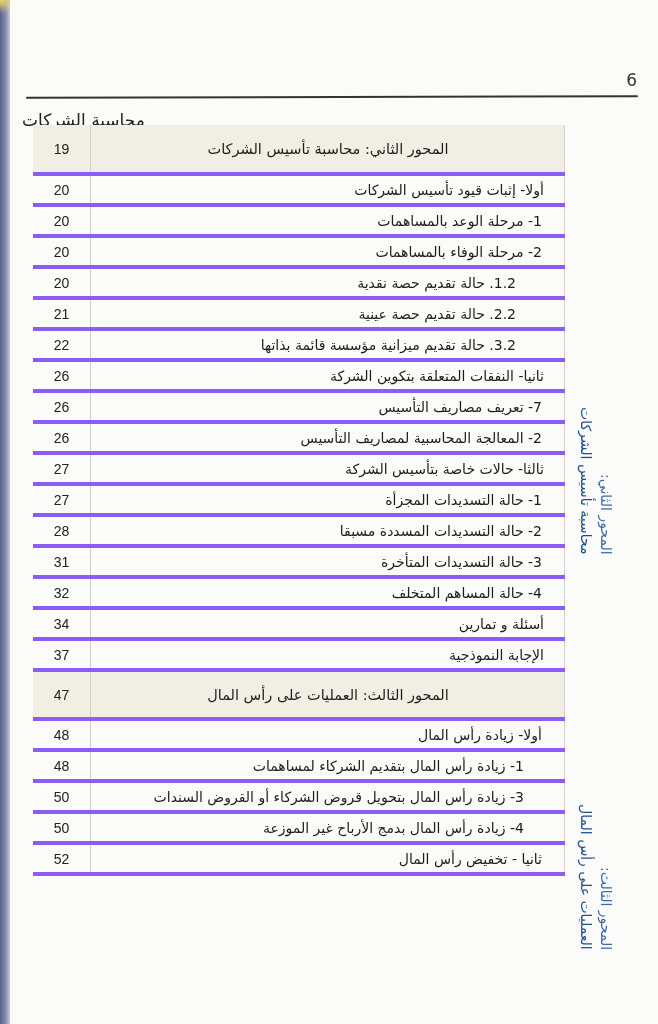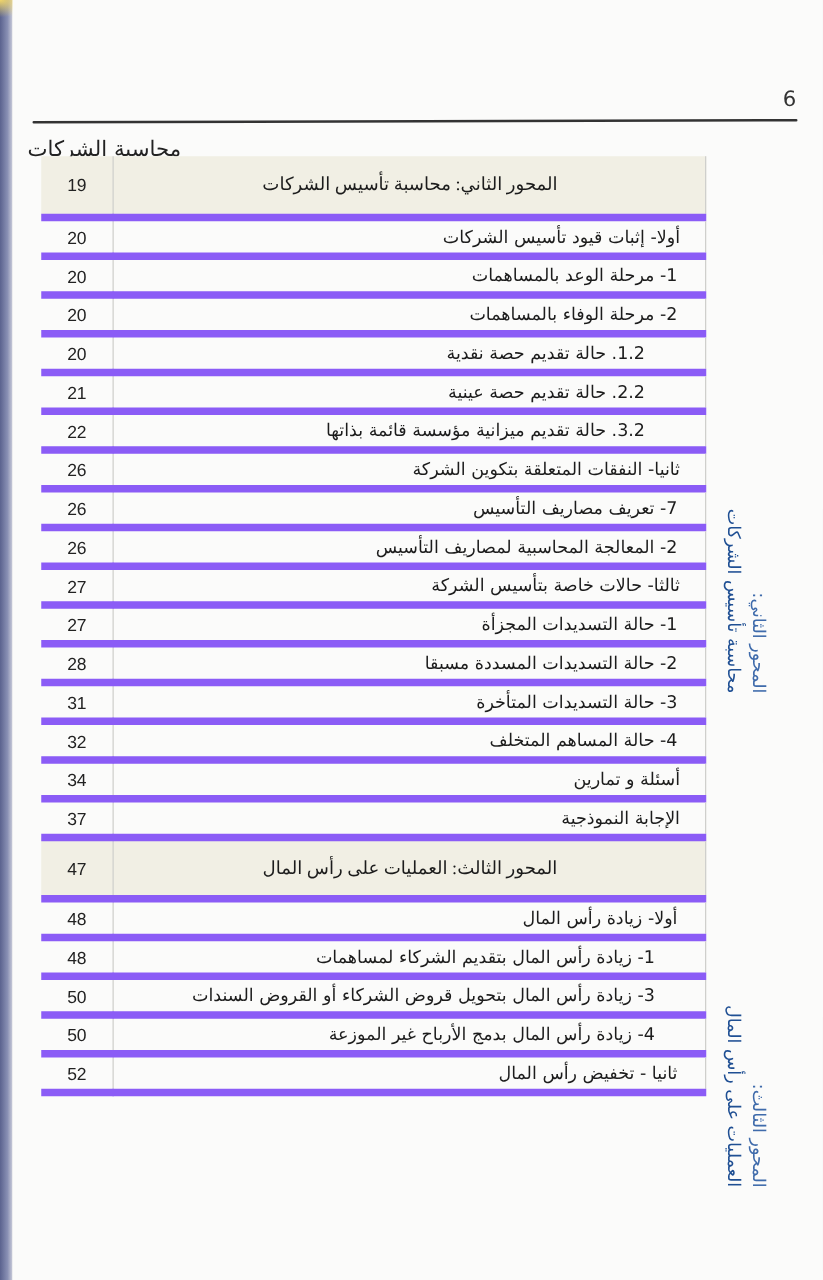--- a/index.html
+++ b/index.html
@@ -32,23 +32,23 @@
     position: absolute; right: 0; top: 2px; font-size: 17px; color: #333;
   }
   .rule {
     position: absolute; left: 26px; top: 96px; width: 612px; height: 1.5px;
     background: #333; transform: rotate(-0.15deg); border-radius: 2px;
   }
   .toc {
     position: absolute; left: 33px; top: 125px; width: 532px;
     border-collapse: collapse;
   }
-  .toc-row { height: 31px; border-bottom: 6px solid #8b5cf6; }
+  .toc-row { height: 31px; border-bottom: 4px solid #8b5cf6; }
   .toc-row.head { height: 49px; }
-  .toc-row.head .title-cell { background: #f1efe4; font-family: Liberation Serif, serif; }
+  .toc-row.head .title-cell { background: #f1efe4; }
   .toc-row.head .page-cell  { background: #f1efe4; }
   .page-cell {
     width: 55px; text-align: center; font-size: 14px; color: #222;
     font-family: "Liberation Sans", sans-serif;
   }
   .title-cell {
     border-left: 1px solid #cfcfcc; border-right: 1px solid #cfcfcc;
     direction: rtl; font-size: 14px; color: #1c1c1c;
     padding-right: 20px; white-space: nowrap;
   }

